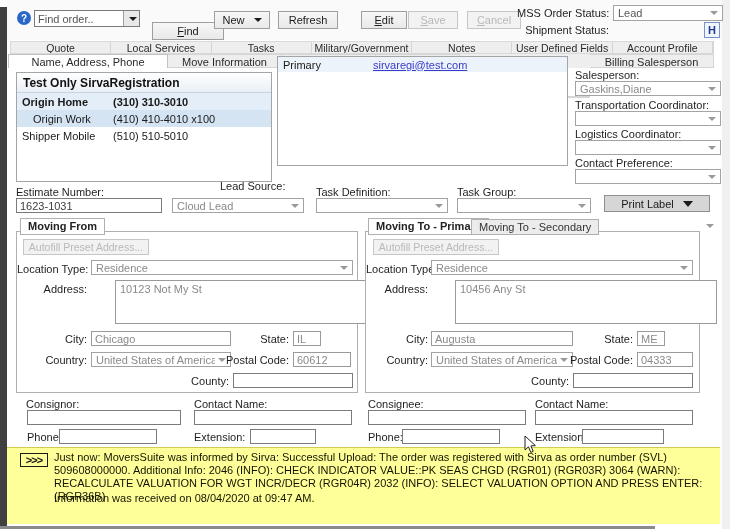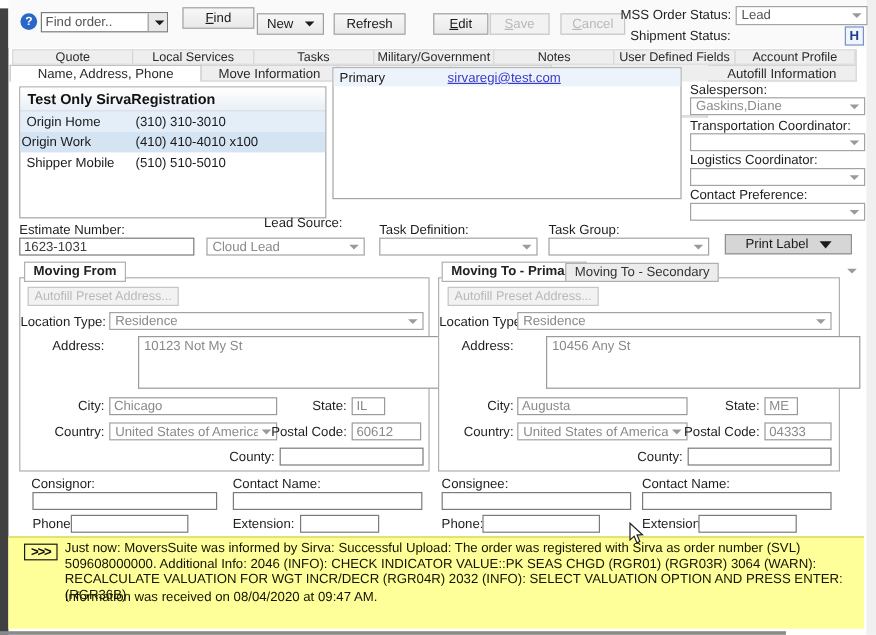--- a/index.html
+++ b/index.html
@@ -49,21 +49,21 @@
 <div class="abs" style="left:0;top:526px;width:655px;height:3px;background:#8a8a8a;"></div>
 
 <div class="abs" style="left:7px;top:0;width:715px;height:40px;background:#fafafa;">
   <div class="abs" style="left:10px;top:11px;width:14px;height:14px;border-radius:50%;background:#2a66c9;color:#fff;font-size:10px;font-weight:bold;display:flex;align-items:center;justify-content:center;">?</div>
   <div class="abs input" style="left:27px;top:10px;width:106px;height:17px;color:#555;padding-right:0;">
     <span style="flex:1;">Find order..</span>
     <span style="width:15px;height:100%;background:#e8e8e8;border-left:1px solid #9f9f9f;display:flex;align-items:center;justify-content:center;">
       <span class="chev dark"></span>
     </span>
   </div>
-  <div class="abs btn" style="left:145px;top:6px;width:60px;height:18px;">
+  <div class="abs btn" style="left:145px;top:22px;width:72px;height:18px;">
     <span class="uf">Find</span>
   </div>
   <div class="abs btn" style="left:207px;top:11px;width:56px;height:18px;">
     <span>New</span>
     <span class="chev dark"></span>
   </div>
   <div class="abs btn" style="left:271px;top:11px;width:60px;height:18px;">
     <span>Refresh</span>
   </div>
   <div class="abs btn" style="left:354px;top:11px;width:46px;height:18px;">
@@ -92,31 +92,31 @@
   <div class="t">Notes</div>
   <div class="t">User Defined Fields</div>
   <div class="t">Account Profile</div>
 </div>
 <div class="abs tabs2" style="left:8px;top:54px;width:706px;height:14px;">
   <div class="t active" style="width:160px;">Name, Address, Phone</div>
   <div class="t" style="width:114px;">Move Information</div>
   <div class="t" style="width:94px;">Extra Stops</div>
   <div class="t" style="width:84px;">Agents</div>
   <div class="t" style="width:130px;margin-top:42px;">SIT/Recurring Billing</div>
-  <div class="t" style="width:124px;">Autofill Information</div>
+  <div class="t" style="width:124px;">Billing Salesperson</div>
 </div>
 
 <div class="abs panel" style="left:16px;top:72px;width:256px;height:110px;">
   <div style="height:19px;display:flex;align-items:center;padding-left:6px;font-weight:bold;font-size:12px;color:#111;background:linear-gradient(#ffffff,#e9eff6);border-bottom:1px solid #c6d3e0;">Test Only SirvaRegistration</div>
-  <div class="phone-row" style="background:#e4eef8;">
+  <div class="phone-row" style="background:#e4eef8;font-weight:bold;">
     <span style="padding-left:5px;">Origin Home</span>
     <span class="v">(310) 310-3010</span>
   </div>
   <div class="phone-row" style="background:#d4e4f3;">
-    <span style="padding-left:1px;">Origin Work</span>
+    <span style="padding-left:16px;">Origin Work</span>
     <span class="v">(410) 410-4010 x100</span>
   </div>
   <div class="phone-row">
     <span style="padding-left:5px;">Shipper Mobile</span>
     <span class="v">(510) 510-5010</span>
   </div>
 </div>
 
 <div class="abs panel" style="left:277px;top:56px;width:291px;height:110px;">
   <div style="height:15px;background:#edf3fa;display:flex;align-items:center;position:relative;">

